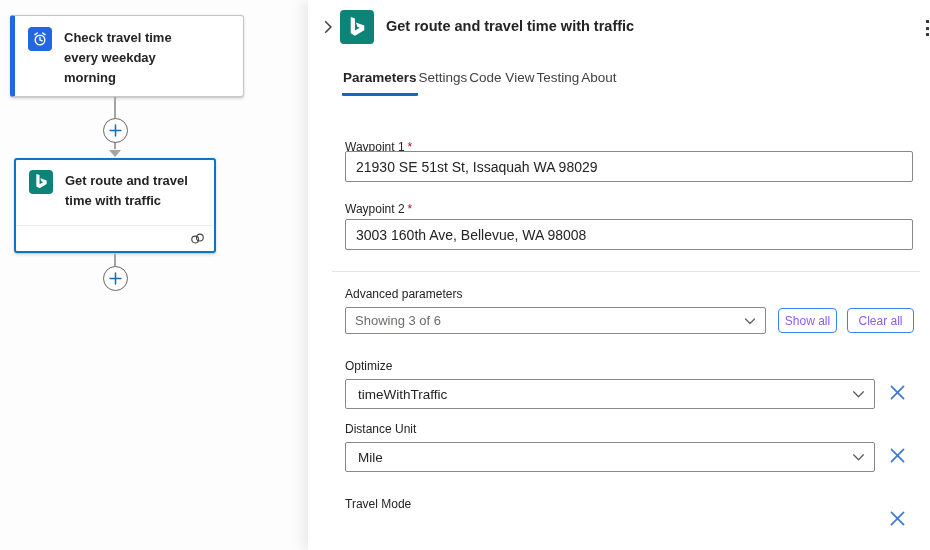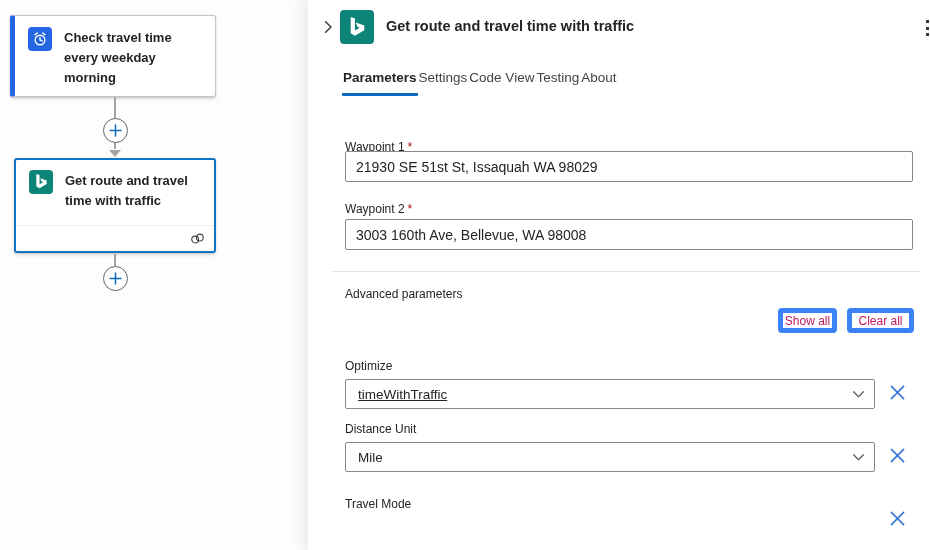--- a/index.html
+++ b/index.html
@@ -12,21 +12,21 @@
     color:#242424;
   }
 
   
   .canvas { position:absolute; left:0; top:0; width:308px; height:550px; background:#fdfdfd; }
 
   .flow-node {
     position:absolute; background:#fff; border:1px solid #c8c6c4; border-radius:3px;
     box-shadow:0 1.6px 3.6px rgba(0,0,0,.13), 0 .3px .9px rgba(0,0,0,.10);
   }
-  .trigger-node { left:10px; top:15px; width:206px; height:82px; border-left:5px solid #2266e3; }
+  .trigger-node { left:10px; top:15px; width:234px; height:82px; border-left:5px solid #2266e3; }
   .action-node  { left:14px; top:158px; width:202px; height:95px; border:2px solid #1173c4; }
 
   .node-body { display:flex; align-items:flex-start; padding:11px 10px 0 13px; }
   .node-icon {
     width:24px; height:24px; border-radius:4px; flex:0 0 24px;
     display:flex; align-items:center; justify-content:center; margin-right:12px;
   }
   .node-title { font-size:13px; font-weight:bold; line-height:20px; color:#242424; padding-top:1px; }
 
   .node-footer {
@@ -83,22 +83,22 @@
     position:absolute; border:1px solid #8a8886; border-radius:2px; background:#fff;
     display:flex; align-items:center; cursor:pointer;
   }
   .combo-adv { left:37px; top:307px; width:421px; height:27px; }
   .combo-adv .combo-text { font-size:13px; color:#6f6d6b; padding-left:9px; }
   .combo-param { left:37px; width:530px; height:30px; }
   .combo-param .combo-text { font-size:13.5px; color:#242424; padding-left:12px; }
   .combo .chev { position:absolute; right:9px; top:50%; transform:translateY(-50%); }
 
   .pill-btn {
-    position:absolute; height:25px; border:5px solid #3b82f6; border-radius:4px; background:#fff;
-    font-size:12px; color:#be185d; font-family:"Liberation Sans", sans-serif; cursor:pointer;
+    position:absolute; height:25px; border:1px solid #3b82f6; border-radius:4px; background:#fff;
+    font-size:12px; color:#8b5cf6; font-family:"Liberation Sans", sans-serif; cursor:pointer;
   }
 
   .dismiss-btn { position:absolute; left:579px; width:20px; height:20px; background:none; border:none; cursor:pointer; padding:0; }
 </style>
 </head>
 <body>
 
 <div class="canvas">
 
   <div class="flow-node trigger-node">
@@ -184,25 +184,31 @@
 
   <div class="field-label" style="top:202px;">
     <span>Waypoint 2</span><span class="req">*</span>
   </div>
   <input class="text-input" style="top: 219px;" value="3003 160th Ave, Bellevue, WA 98008">
 
   <div class="divider"></div>
 
   <div class="field-label" style="top:287px;">Advanced parameters</div>
 
+  <div class="combo combo-adv">
+    <span class="combo-text">Showing 3 of 6</span>
+    <svg class="chev" width="12" height="12" viewBox="0 0 12 12" fill="none" stroke="#605e5c" stroke-width="1.2" stroke-linecap="round" stroke-linejoin="round">
+      <path d="M1.5 4 L6 8.5 L10.5 4"></path>
+    </svg>
+  </div>
   <button class="pill-btn" style="left:470px; top:308px; width:59px;">Show all</button>
   <button class="pill-btn" style="left:539px; top:308px; width:67px;">Clear all</button>
 
   <div class="field-label" style="top:359px;">Optimize</div>
-  <div class="combo combo-param" style="top:379px;text-decoration:underline;">
+  <div class="combo combo-param" style="top:379px;">
     <span class="combo-text">timeWithTraffic</span>
     <svg class="chev" width="13" height="13" viewBox="0 0 12 12" fill="none" stroke="#605e5c" stroke-width="1.2" stroke-linecap="round" stroke-linejoin="round">
       <path d="M1.5 4 L6 8.5 L10.5 4"></path>
     </svg>
   </div>
   <button class="dismiss-btn" style="top:384px;">
     <svg width="17" height="17" viewBox="0 0 14 14" fill="none" stroke="#3b78d8" stroke-width="1.4" stroke-linecap="round">
       <path d="M2 2 L12 12 M12 2 L2 12"></path>
     </svg>
   </button>

